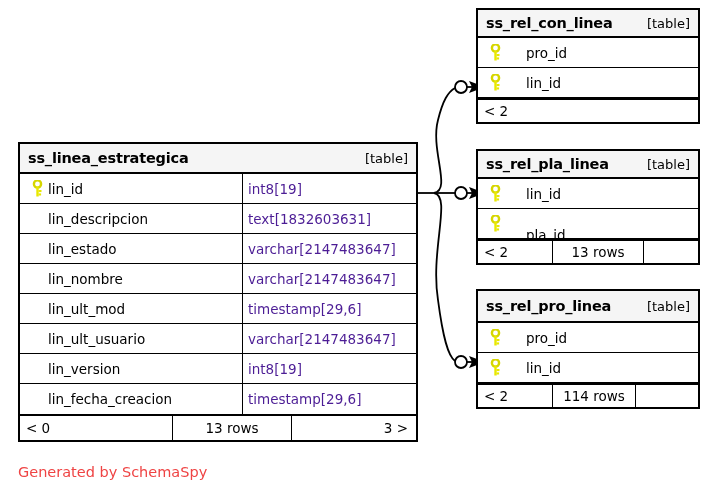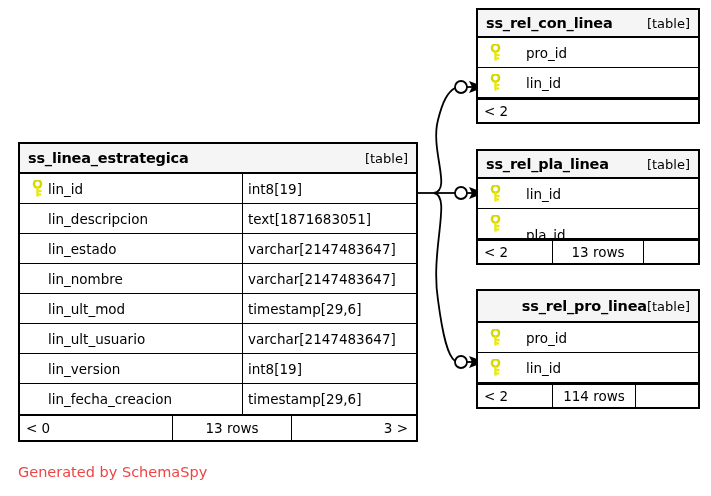--- a/index.html
+++ b/index.html
@@ -61,21 +61,21 @@
     color: #000000;
     white-space: nowrap;
     overflow: hidden;
   }
   .cell-type {
     display: flex;
     align-items: center;
     box-sizing: border-box;
     padding-left: 5px;
     font-size: 13.5px;
-    color: #000000;
+    color: #4c1d95;
     white-space: nowrap;
     overflow: hidden;
   }
   .has-divider .cell-type { border-left: 1.5px solid #000000; }
 
   .key-slot {
     width: 22px;
     min-width: 22px;
     display: flex;
     align-items: center;
@@ -166,21 +166,21 @@
         <span>lin_id</span>
       </div>
       <div class="cell-type" style="flex:1;">int8[19]</div>
     </div>
 
     <div class="tbl-row has-divider" style="height:30px;">
       <div class="cell-name" style="width:222px;">
         <span class="key-slot"></span>
         <span>lin_descripcion</span>
       </div>
-      <div class="cell-type" style="flex:1;">text[1871683051]</div>
+      <div class="cell-type" style="flex:1;">text[1832603631]</div>
     </div>
 
     <div class="tbl-row has-divider" style="height:30px;">
       <div class="cell-name" style="width:222px;">
         <span class="key-slot"></span>
         <span>lin_estado</span>
       </div>
       <div class="cell-type" style="flex:1;">varchar[2147483647]</div>
     </div>
 
@@ -309,21 +309,21 @@
 
     <div class="tbl-footer" style="height:24px;">
       <div class="foot-cell foot-left" style="width:74px;">&lt; 2</div>
       <div class="foot-cell foot-center" style="width:92px;">13 rows</div>
       <div class="foot-cell foot-right" style="flex:1;"></div>
     </div>
   </div>
 
   <div class="er-table" style="left:476px; top:289px; width:224px;">
 
-    <div class="tbl-header" style="height:32px;justify-content:flex-end;">
+    <div class="tbl-header" style="height:32px;">
       <span class="tbl-title">ss_rel_pro_linea</span>
       <span class="tbl-kind">[table]</span>
     </div>
 
     <div class="tbl-row" style="height:30px;">
       <div class="cell-name" style="flex:1;">
         <span class="key-slot">
           <svg class="key-icon" width="11" height="18" viewBox="0 0 11 18">
             <circle cx="5.5" cy="4" r="3.6" fill="none" stroke="#d6d600" stroke-width="2.4"></circle>
             <rect x="4.3" y="6.5" width="2.4" height="10" fill="#e8e800"></rect>

